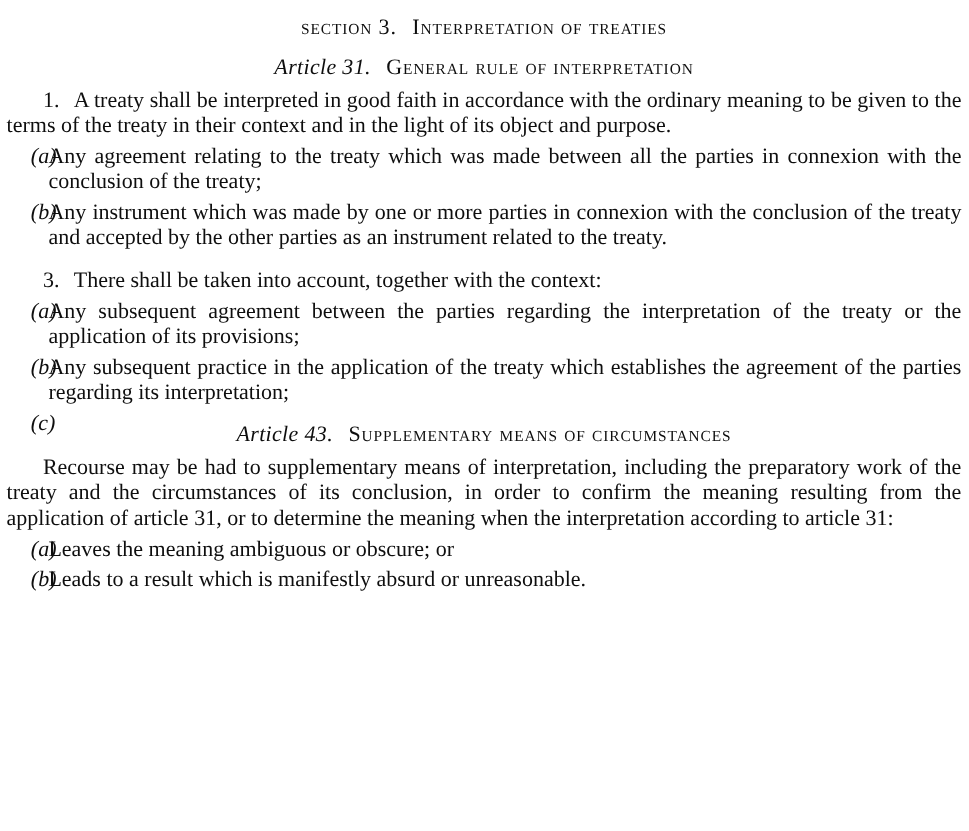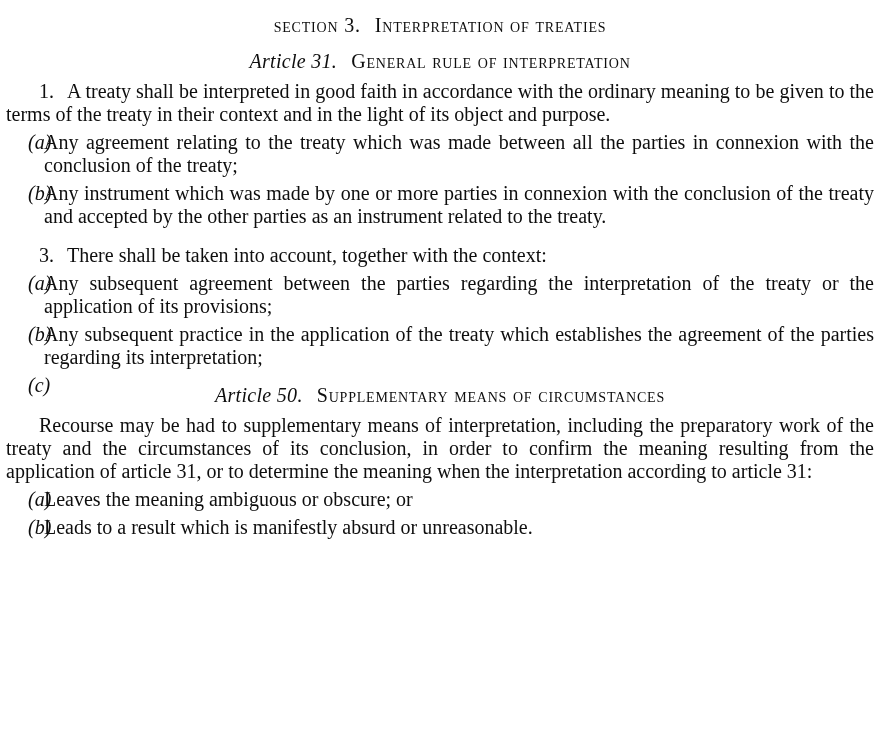--- a/index.html
+++ b/index.html
@@ -91,21 +91,21 @@
   <div class="item">
     <span class="marker">(b)</span><span>Any subsequent practice in the application of the treaty which establishes the agreement of the parties regarding its interpretation;</span>
   </div>
 
   <div class="item">
     <span class="marker">(c)</span>
   </div>
 
 
   <h2 class="heading article-heading second">
-    <span class="article-label gap-after">Article 50.</span><span class="sc">Supplementary means of circumstances</span>
+    <span class="article-label gap-after">Article 43.</span><span class="sc">Supplementary means of circumstances</span>
   </h2>
 
   <p class="para"><span>Recourse may be had to supplementary means of interpretation, including the preparatory work of the treaty and the circumstances of its conclusion, in order to confirm the meaning resulting from the application of article 31, or to determine the meaning when the interpretation according to article 31:</span></p>
 
   <div class="item">
     <span class="marker">(a)</span><span>Leaves the meaning ambiguous or obscure; or</span>
   </div>
 
   <div class="item">
     <span class="marker">(b)</span><span>Leads to a result which is manifestly absurd or unreasonable.</span>

